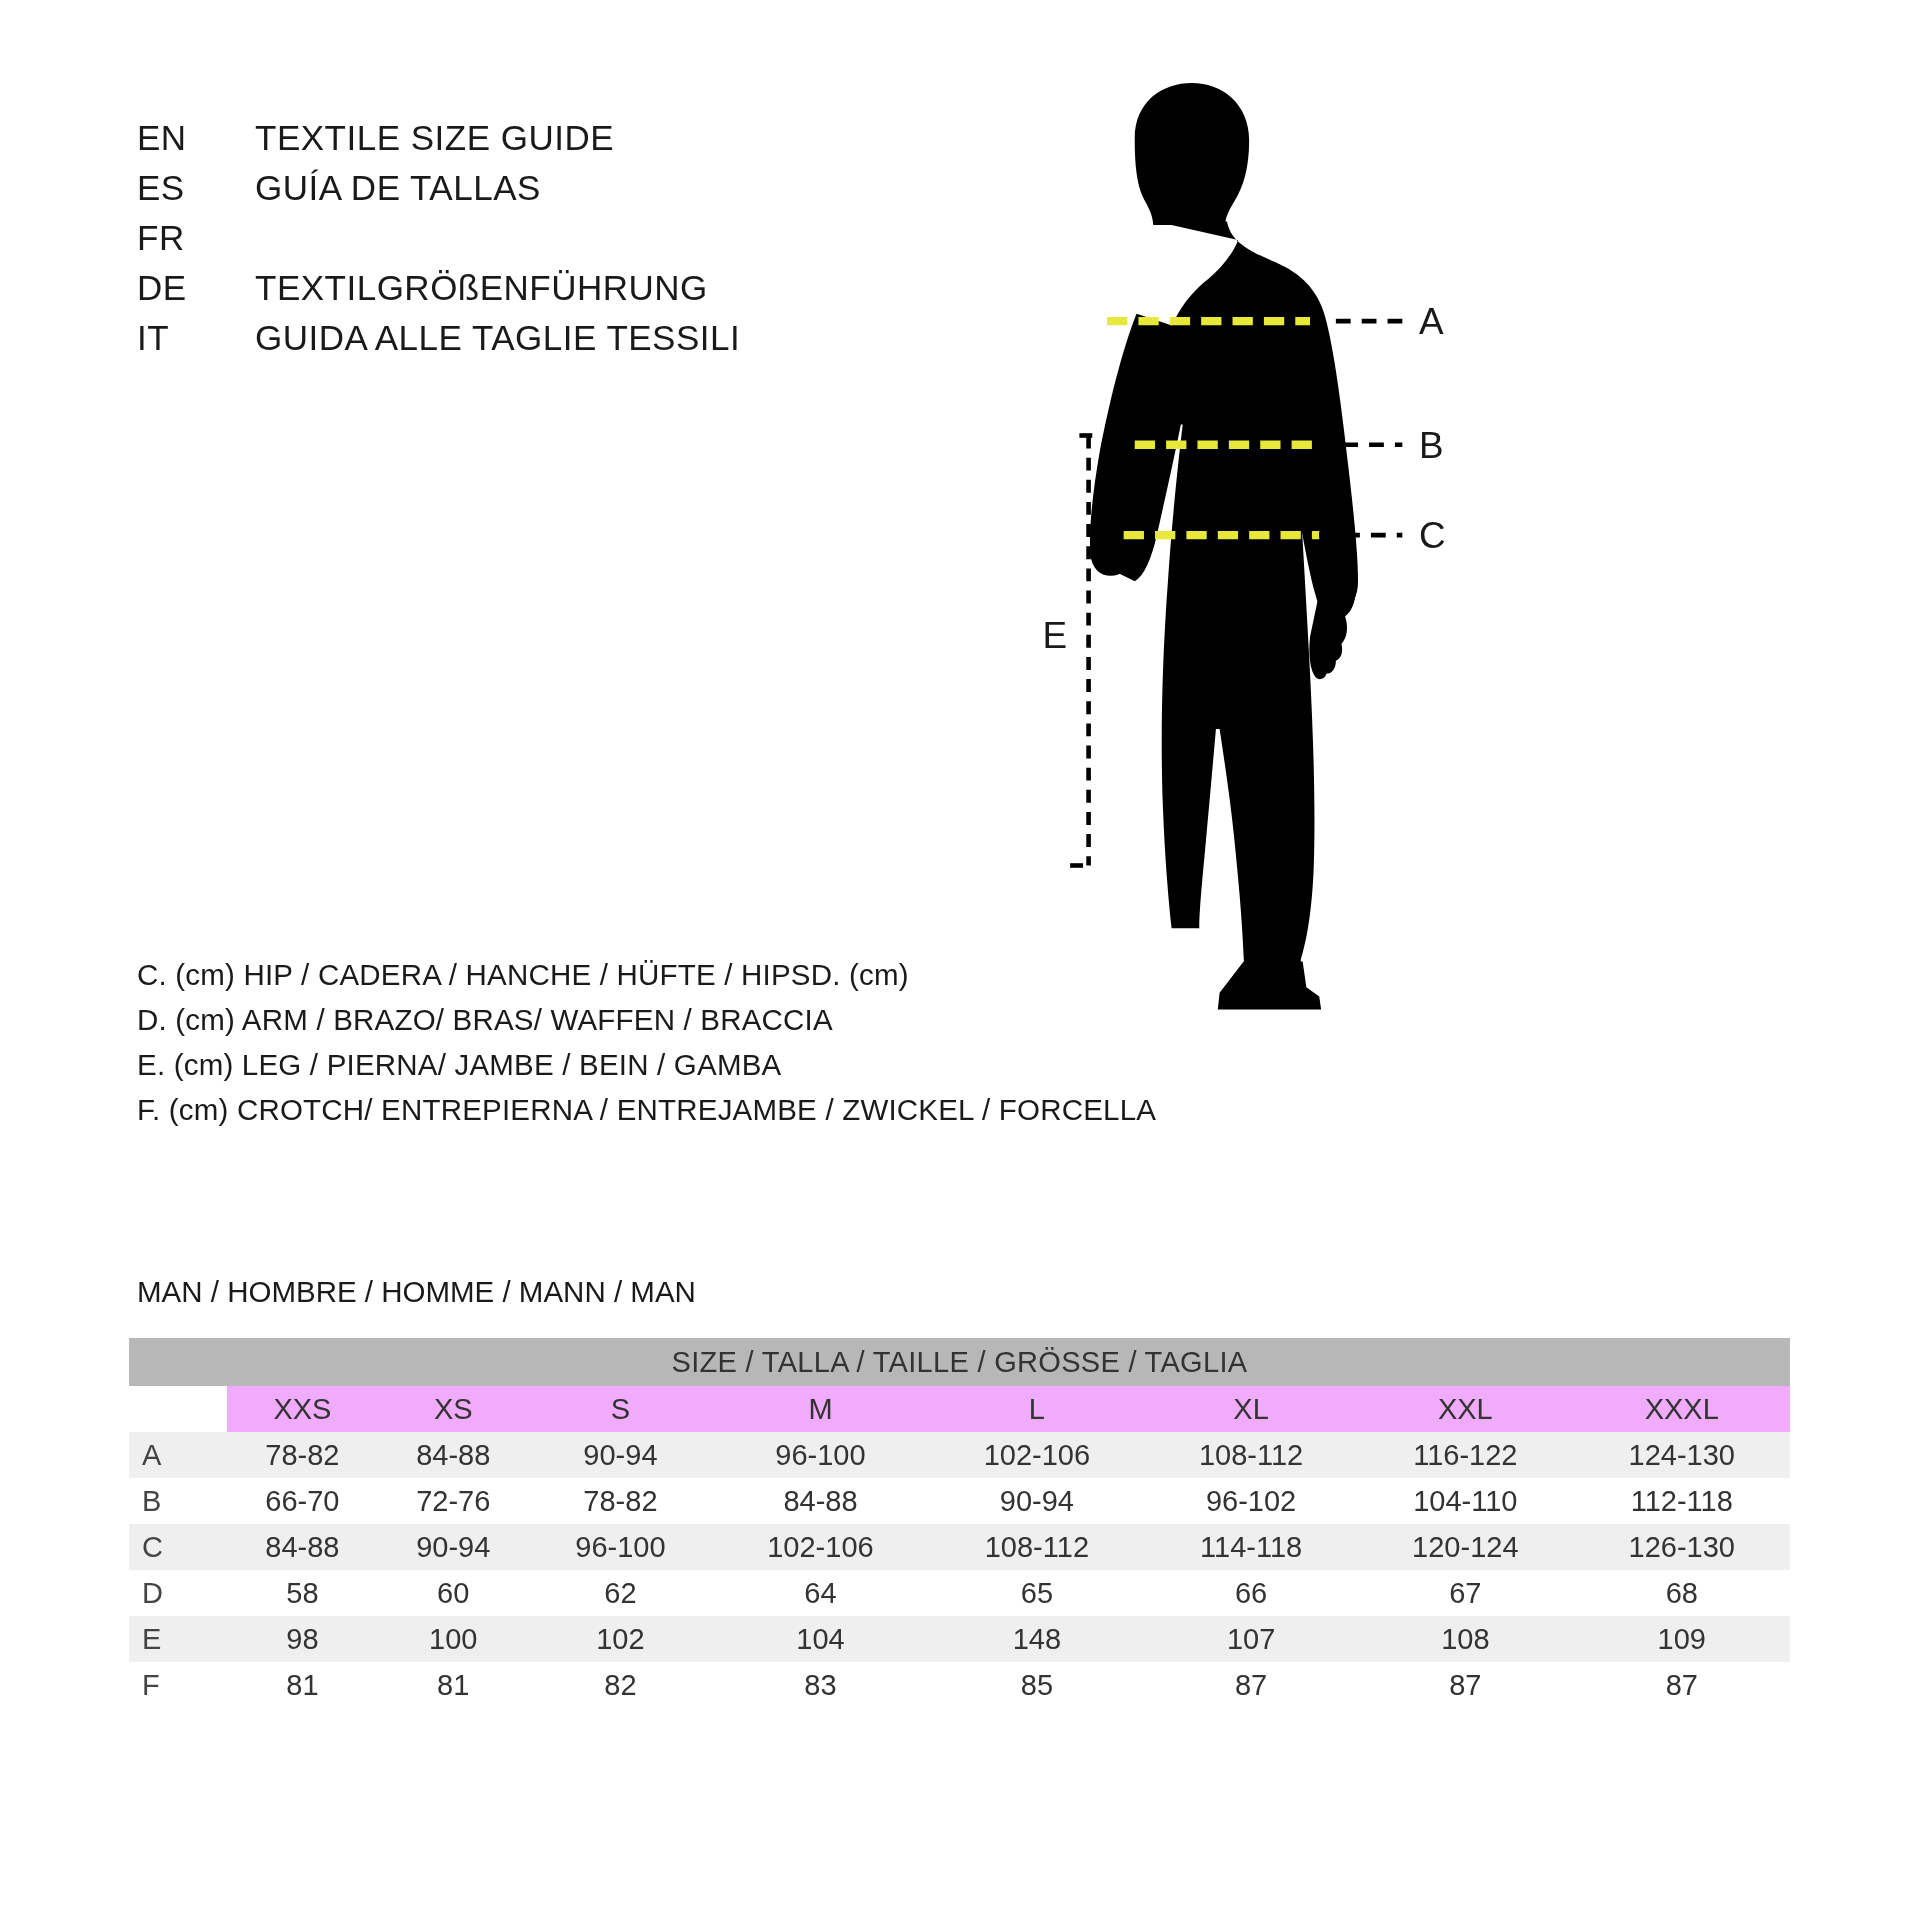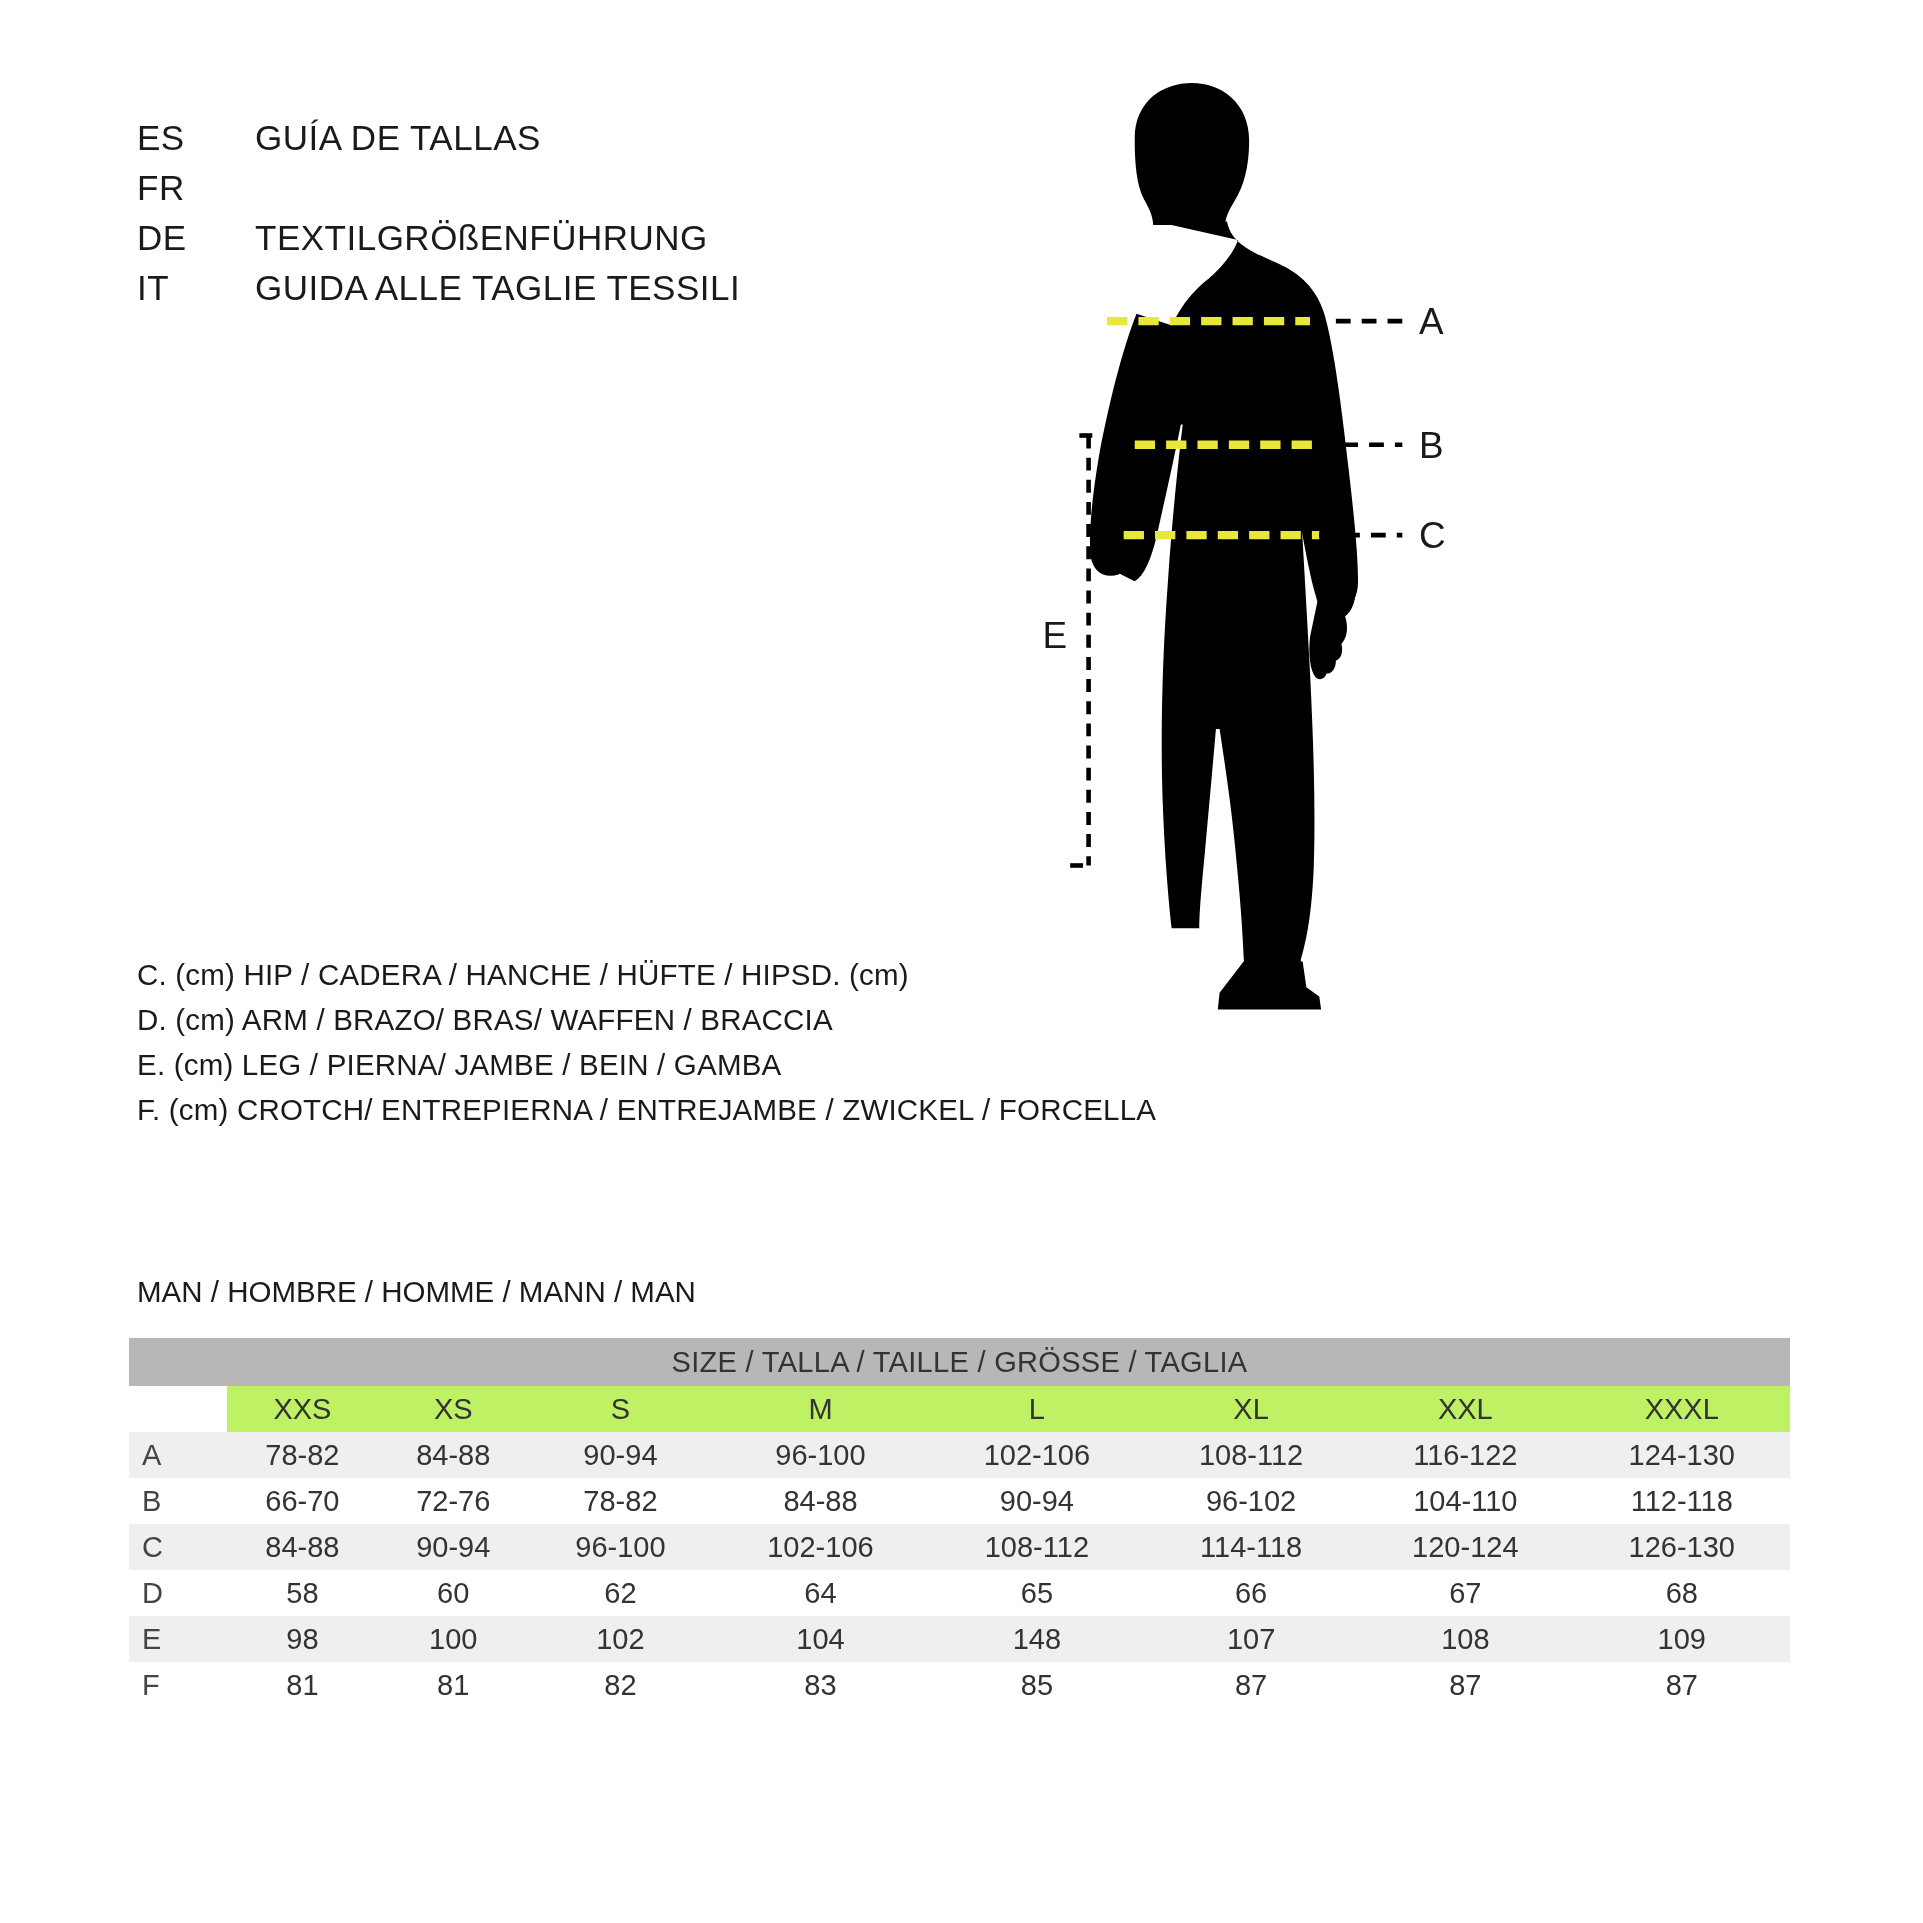--- a/index.html
+++ b/index.html
@@ -95,29 +95,33 @@
   .size-table td.rowlabel {
     width: 85px;
     text-align: left;
     padding-left: 13px;
     color: #444;
   }
   .size-table tr.zebra td {
     background: #efefef;
   }
   .size-table tr.cols td {
-    background: #bef264;
+    background: #f0abfc;
     color: #333;
   }
   .size-table tr.cols td.rowlabel { background: #ffffff; }
 </style>
 </head>
 <body>
 
 <div class="titles">
+  <div class="title-row">
+    <span class="title-lang">EN</span>
+    <span class="title-text">TEXTILE SIZE GUIDE</span>
+  </div>
   <div class="title-row">
     <span class="title-lang">ES</span>
     <span class="title-text">GUÍA DE TALLAS</span>
   </div>
   <div class="title-row">
     <span class="title-lang">FR</span>
   </div>
   <div class="title-row">
     <span class="title-lang">DE</span>
     <span class="title-text">TEXTILGRÖßENFÜHRUNG</span>

